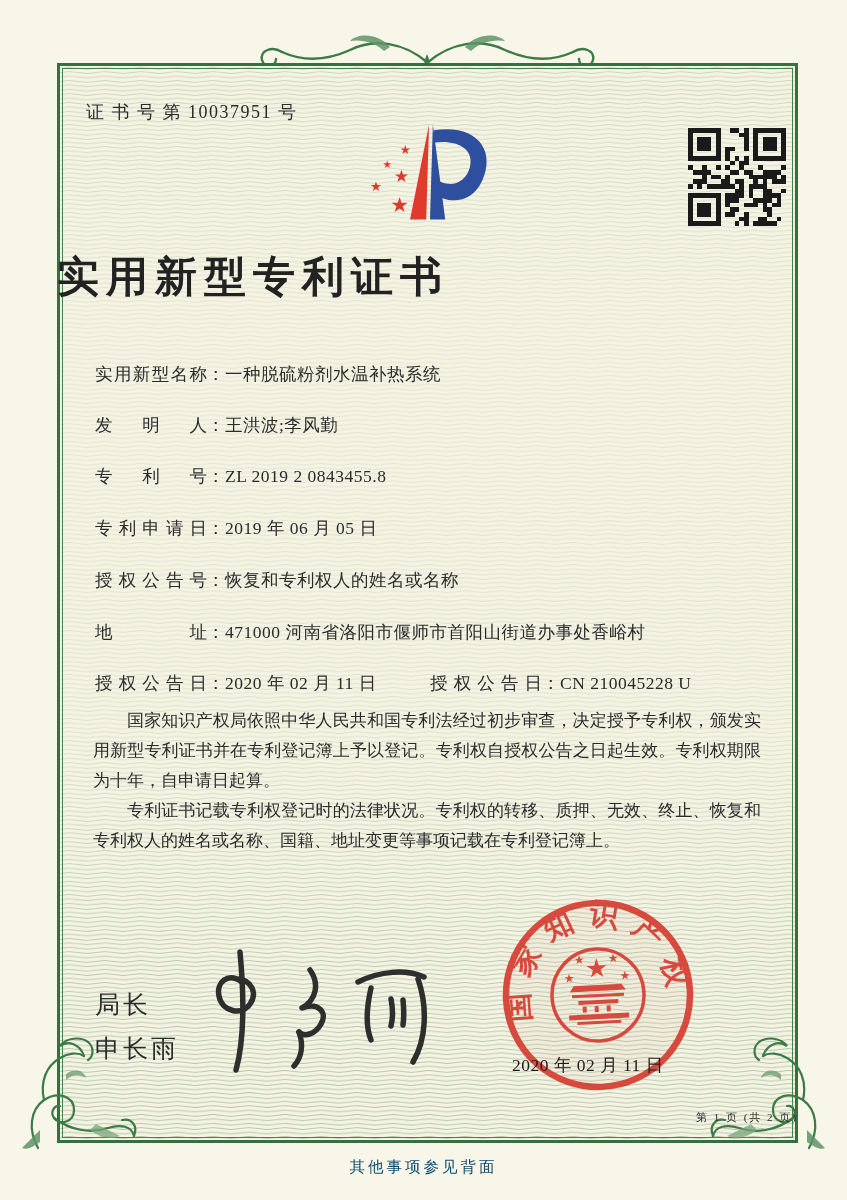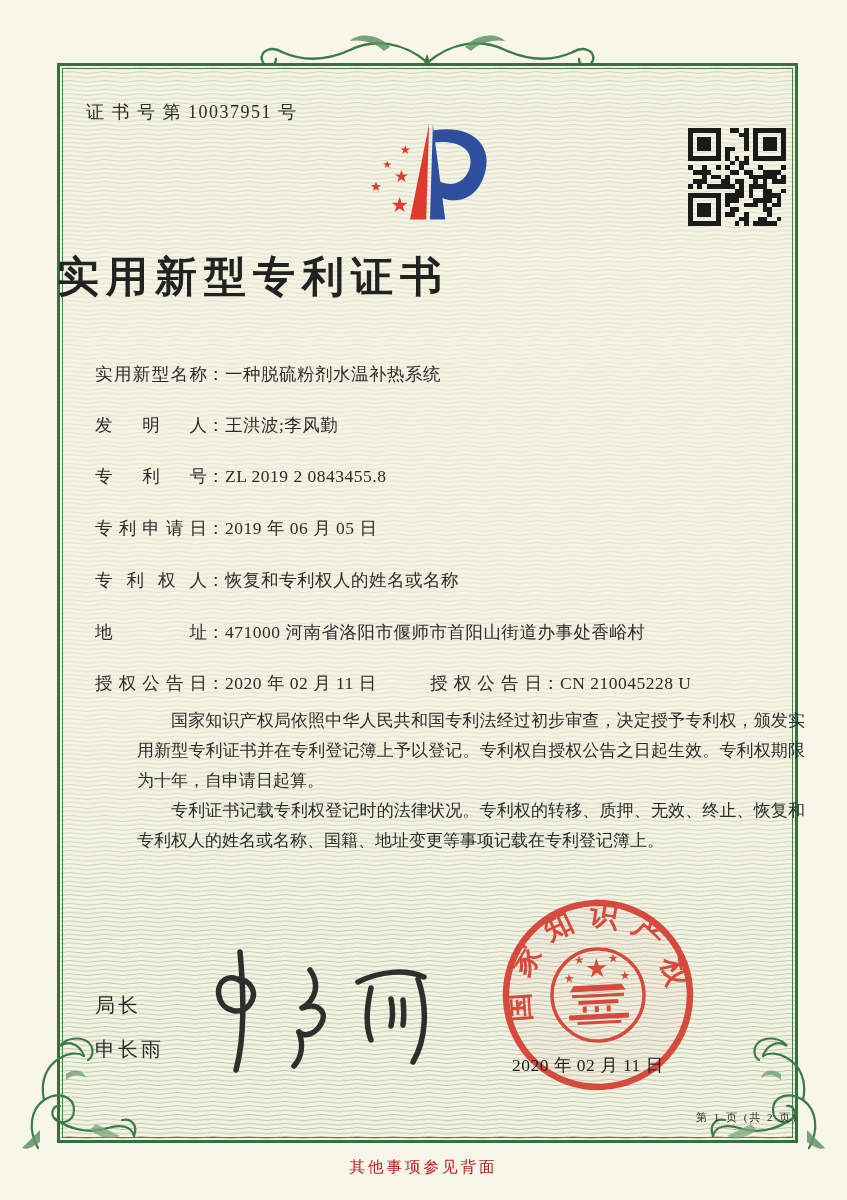--- a/index.html
+++ b/index.html
@@ -25,26 +25,26 @@
     font-size:42px; font-weight:700; letter-spacing:7px; color:#222;
   }
   .field-row{left:95px; width:680px; height:26px; font-size:17.5px;}
   .flabel{
     display:inline-block; width:112px; text-align:justify; text-align-last:justify;
     vertical-align:top;
   }
   .colon{display:inline-block; width:18px;}
   .fvalue{letter-spacing:.5px;}
   .pair2{position:absolute; left:335px; top:0; white-space:nowrap;}
-  .paras{left:93px; top:706px; width:668px; font-size:17px; line-height:30px; text-align:justify;margin-left:44px;}
+  .paras{left:93px; top:706px; width:668px; font-size:17px; line-height:30px; text-align:justify;}
   .paras p{margin:0; text-indent:2em;}
-  .director{left:95px; top:983px; font-size:20px; letter-spacing:3px; line-height:44px;}
+  .director{left:95px; top:983px; font-size:25px; letter-spacing:3px; line-height:44px;}
   .seal-date{left:512px; top:1053px; width:190px; font-size:17.5px; letter-spacing:.5px; color:#1d1d1d;}
   .page-num{left:57px; top:1110px; width:741px; text-align:right; font-size:11px; letter-spacing:2px;}
-  .back-note{left:0; top:1157px; width:847px; text-align:center; font-size:15.5px; letter-spacing:3px; color:#b91c1c;}
+  .back-note{left:0; top:1157px; width:847px; text-align:center; font-size:15.5px; letter-spacing:3px; color:#0c4a6e;}
   .seal-wrap{left:498px; top:895px; width:200px; height:200px; transform:rotate(-3deg); opacity:.9;}
   .sig-wrap{left:190px; top:942px; width:260px; height:135px;}
   .qr-wrap{left:688px; top:128px; width:98px; height:98px;}
   .logo-wrap{left:335px; top:108px; width:190px; height:130px;}
   .orn-top{left:255px; top:26px; width:345px; height:78px;}
   .flo-bl{left:20px; top:1028px; width:120px; height:128px;}
   .flo-br{left:707px; top:1028px; width:120px; height:128px;}
 </style>
 </head>
 <body>
@@ -348,21 +348,21 @@
   <div class="abs field-row" style="top:413px">
     <span class="flabel">发明人</span><span class="colon">：</span><span class="fvalue">王洪波;李风勤</span>
   </div>
   <div class="abs field-row" style="top:464px">
     <span class="flabel">专利号</span><span class="colon">：</span><span class="fvalue">ZL 2019 2 0843455.8</span>
   </div>
   <div class="abs field-row" style="top:516px">
     <span class="flabel">专利申请日</span><span class="colon">：</span><span class="fvalue">2019 年 06 月 05 日</span>
   </div>
   <div class="abs field-row" style="top:568px">
-    <span class="flabel">专利权人</span><span class="colon">：</span><span class="fvalue">恢复和专利权人的姓名或名称</span>
+    <span class="flabel">授权公告号</span><span class="colon">：</span><span class="fvalue">恢复和专利权人的姓名或名称</span>
   </div>
   <div class="abs field-row" style="top:620px">
     <span class="flabel">地址</span><span class="colon">：</span><span class="fvalue">471000 河南省洛阳市偃师市首阳山街道办事处香峪村</span>
   </div>
   <div class="abs field-row" style="top:671px">
     <span class="flabel">授权公告日</span><span class="colon">：</span><span class="fvalue">2020 年 02 月 11 日</span>
     <span class="pair2">
       <span class="flabel">授权公告日</span><span class="colon">：</span><span class="fvalue">CN 210045228 U</span>
     </span>
   </div>

